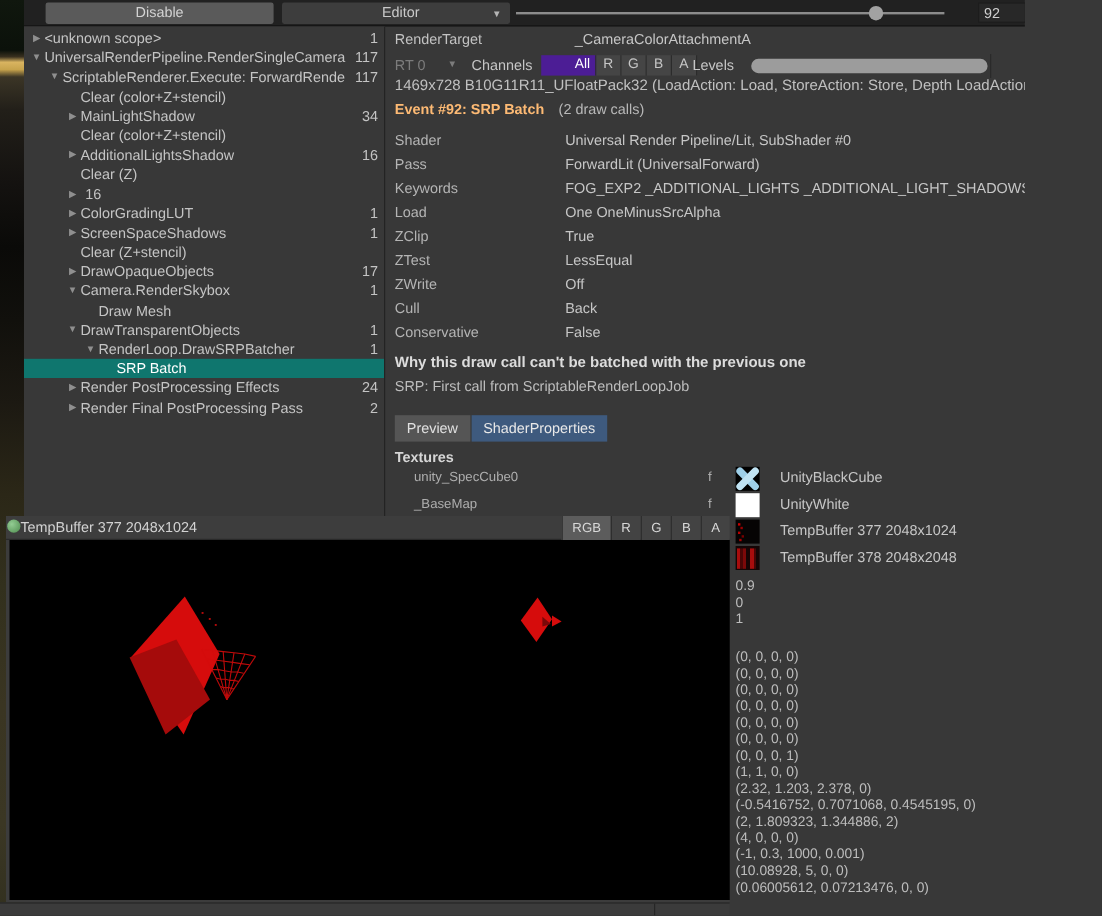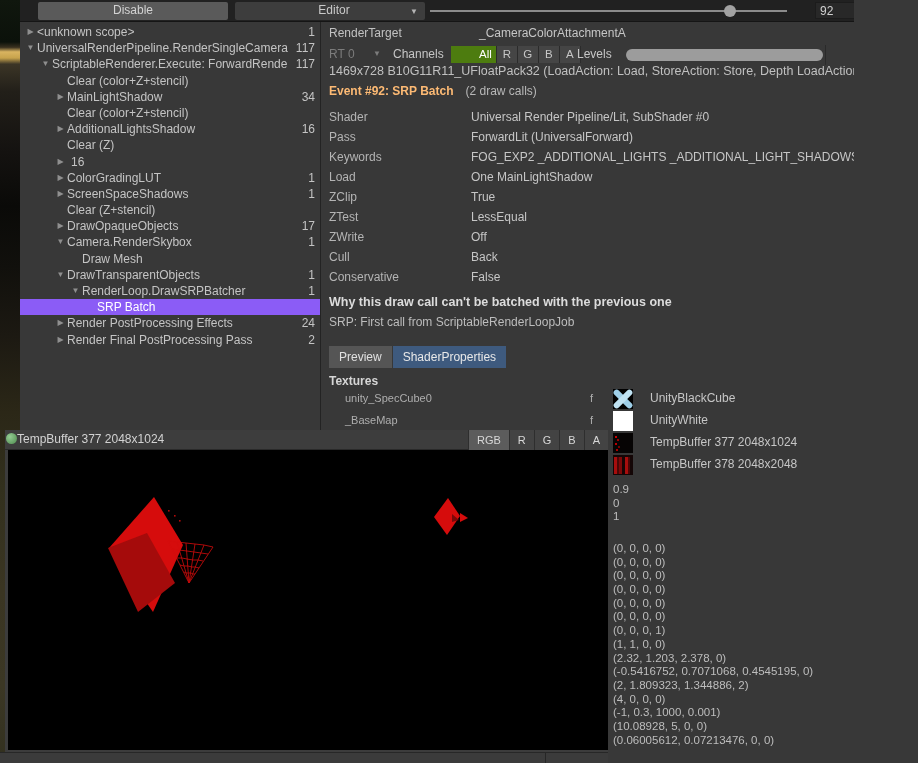--- a/index.html
+++ b/index.html
@@ -20,39 +20,39 @@
   #editor-dd .caret{position:absolute;right:7px;top:1px;font-size:8px;color:#b5b5b5;}
   #frame-slider-track{position:absolute;left:410px;top:10px;width:357px;height:2px;background:#8c8c8c;}
   #frame-slider-handle{position:absolute;left:704px;top:5px;width:12px;height:12px;border-radius:50%;background:#a2a2a2;}
   #frame-input{position:absolute;left:795px;top:2px;width:53px;height:17px;background:#282828;border:1px solid #1c1c1c;
     color:#d0d0d0;font:12px "Liberation Sans","DejaVu Sans",sans-serif;padding:0 4px;}
   #frame-total{position:absolute;left:858px;top:4px;color:#c8c8c8;}
 
   
   #tree{position:absolute;left:20px;top:22px;width:301px;height:409px;background:#383838;border-right:1px solid #232323;overflow:hidden;padding-top:2px;}
   .t-row{display:flex;align-items:center;height:16.2px;line-height:16.2px;padding-right:5px;white-space:nowrap;overflow:hidden;color:#c4c4c4;}
-  .t-row.selected{background:#8b5cf6;color:#fff;}
+  .t-row.selected{background:#0f766e;color:#fff;}
   .t-row .arrow{width:13px;flex:none;font-size:8px;color:#8f8f8f;text-align:center;}
   .t-row.selected .arrow{color:#d8e2f2;}
   .t-label{flex:1 1 auto;min-width:0;overflow:hidden;}
   .t-count{flex:none;margin-left:4px;}
 
   
   #inspector{position:absolute;left:321px;top:22px;width:597px;height:741px;overflow:hidden;}
   .nowrap{white-space:nowrap;overflow:hidden;}
   #rt-row{position:absolute;left:8px;top:4px;width:580px;}
   #rt-row .val{position:absolute;left:150px;top:0;color:#c6c6c6;}
   #ch-row{position:absolute;left:0;top:23px;width:597px;height:20px;}
   #rt0-label{position:absolute;left:8px;top:2px;color:#7c7c7c;}
   #rt0-caret{position:absolute;left:52px;top:4px;font-size:8px;color:#7c7c7c;}
   #channels-label{position:absolute;left:72px;top:2px;color:#c6c6c6;}
   #channel-btns{position:absolute;left:130px;top:1px;display:flex;}
   .chbtn{min-width:21px;height:17px;line-height:16px;text-align:center;padding:0 4px;background:#454545;
          border-right:1px solid #2b2b2b;font-size:11.5px;color:#c6c6c6;}
-  .chbtn.selected{background:#4d7c0f;color:#fff;padding-left:28px;}
+  .chbtn.selected{background:#4c1d95;color:#fff;padding-left:28px;}
   #levels-label{position:absolute;left:256px;top:2px;color:#c6c6c6;}
   #levels-slider{position:absolute;left:305px;top:4px;width:197px;height:12px;background:#9c9c9c;border-radius:6px;}
   #ch-divider{position:absolute;left:504px;top:0;width:1px;height:20px;background:#2a2a2a;}
   #buffer-info{position:absolute;left:8px;top:42px;width:588px;color:#c0c0c0;font-size:12.5px;}
   #event-line{position:absolute;left:8px;top:62px;width:588px;}
   #event-line b{color:#fdba74;}
   #event-line .sub{margin-left:12px;color:#b8b8b8;}
   #props{position:absolute;left:0;top:85px;width:597px;}
   .p-row{display:flex;height:20px;line-height:20px;white-space:nowrap;overflow:hidden;}
   .p-label{flex:none;width:150px;padding-left:8px;color:#b4b4b4;}
@@ -255,21 +255,21 @@
         <div class="p-row">
           <span class="p-label">Pass</span>
           <span class="p-value">ForwardLit (UniversalForward)</span>
         </div>
         <div class="p-row">
           <span class="p-label">Keywords</span>
           <span class="p-value">FOG_EXP2 _ADDITIONAL_LIGHTS _ADDITIONAL_LIGHT_SHADOWS _ALPHAPR</span>
         </div>
         <div class="p-row">
           <span class="p-label">Load</span>
-          <span class="p-value">One MainLightShadow</span>
+          <span class="p-value">One OneMinusSrcAlpha</span>
         </div>
         <div class="p-row">
           <span class="p-label">ZClip</span>
           <span class="p-value">True</span>
         </div>
         <div class="p-row">
           <span class="p-label">ZTest</span>
           <span class="p-value">LessEqual</span>
         </div>
         <div class="p-row">

